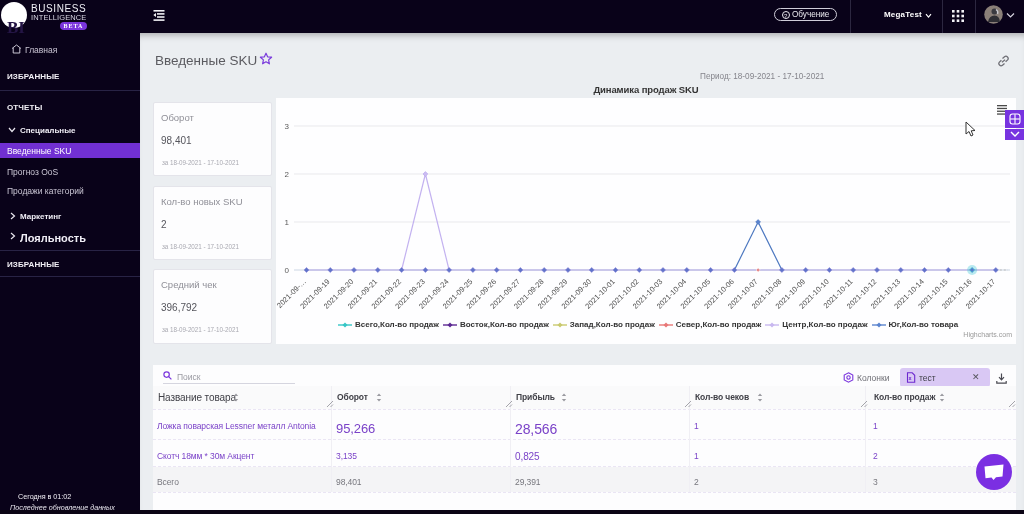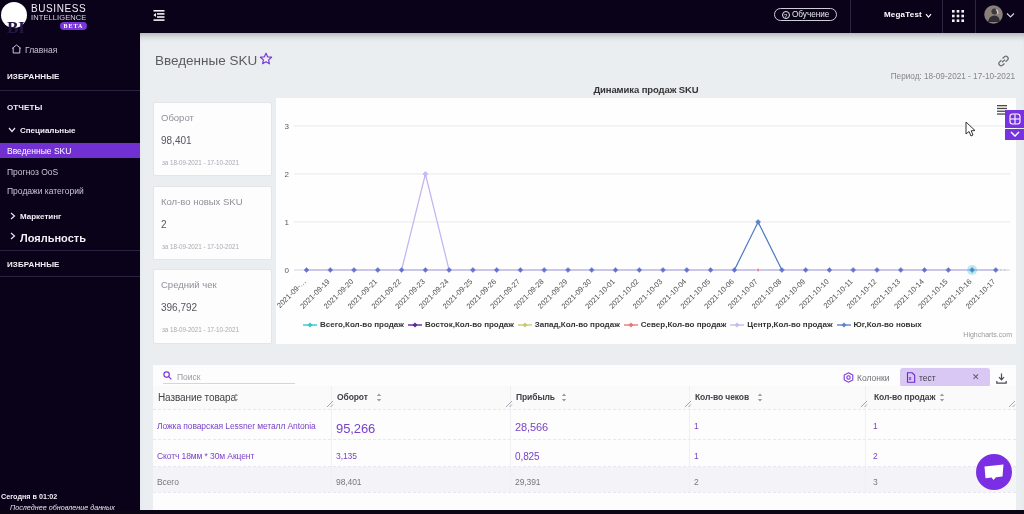--- a/index.html
+++ b/index.html
@@ -82,35 +82,35 @@
     <path d="M1 1 L4.5 4 L1 7" stroke="#e8e6ee" stroke-width="1.2" fill="none"></path>
   </svg>
 <div class="abs" style="left:20px;top:212px;color:#f0eef6;font-size:8px;font-weight:bold">Маркетинг</div>
 <svg class="abs" style="left:10px;top:232px" width="6" height="8" viewBox="0 0 6 8">
     <path d="M1 1 L4.5 4 L1 7" stroke="#e8e6ee" stroke-width="1.2" fill="none"></path>
   </svg>
 <div class="abs" style="left:20px;top:232px;color:#f0eef6;font-size:11px;font-weight:bold">Лояльность</div>
 <div class="abs hdiv" style="top:250px"></div>
 <div class="abs sect" style="left:7px;top:260px">ИЗБРАННЫЕ</div>
 <div class="abs hdiv" style="top:276px"></div>
-<div class="abs" style="left:1px;top:492px;color:#f2f0f6;font-size:7.2px;font-weight:bold">Сегодня в 01:02</div>
+<div class="abs" style="left:18px;top:492px;color:#f2f0f6;font-size:7.2px;font-weight:normal">Сегодня в 01:02</div>
 <div class="abs" style="left:10px;top:503px;color:#e6e4ec;font-size:7.2px;font-weight:normal;font-style:italic">Последнее обновление данных</div>
 
 <div class="abs" style="left:155px;top:53px;color:#5b5b60;font-size:13.5px">Введенные SKU</div>
 <svg class="abs" style="left:259px;top:52px" width="14" height="14" viewBox="0 0 14 14">
     <path d="M7 1.2 L8.6 4.8 L12.6 5.2 L9.6 7.9 L10.4 11.8 L7 9.8 L3.6 11.8 L4.4 7.9 L1.4 5.2 L5.4 4.8 Z" fill="none" stroke="#7a3bdc" stroke-width="1.2" stroke-linejoin="round"></path>
   </svg>
 <svg class="abs" style="left:997px;top:55px" width="13" height="12" viewBox="0 0 13 12">
     <g stroke="#6f6f76" stroke-width="1.3" fill="none">
       <path d="M5.5 3.5 L7.5 1.8 A2.2 2.2 0 0 1 10.6 4.9 L8.6 6.7"></path>
       <path d="M7.5 8.5 L5.5 10.2 A2.2 2.2 0 0 1 2.4 7.1 L4.4 5.3"></path>
       <path d="M4.9 7.2 L8.1 4.8"></path>
     </g>
   </svg>
-<div class="abs" style="left:700px;top:72px;width:315px;text-align:right;color:#85858c;font-size:8.2px">Период: 18-09-2021 - 17-10-2021</div>
+<div class="abs" style="left:700px;top:72px;width:315px;color:#85858c;font-size:8.2px">Период: 18-09-2021 - 17-10-2021</div>
 
 <div class="abs" style="left:153px;top:102px;width:119px;height:74px;background:#fdfdfe;border:1px solid #e4e4ea;border-radius:2px"></div>
 <div class="abs" style="left:161px;top:112px;color:#8f8f97;font-size:9.5px">Оборот</div>
 <div class="abs" style="left:161px;top:135px;color:#55555c;font-size:10px">98,401</div>
 <div class="abs" style="left:162px;top:159px;color:#a9a9b1;font-size:6.3px;letter-spacing:-0.05px">за 18-09-2021 - 17-10-2021</div>
 <div class="abs" style="left:153px;top:186px;width:119px;height:74px;background:#fdfdfe;border:1px solid #e4e4ea;border-radius:2px"></div>
 <div class="abs" style="left:161px;top:196px;color:#8f8f97;font-size:9.5px">Кол-во новых SKU</div>
 <div class="abs" style="left:161px;top:219px;color:#55555c;font-size:10px">2</div>
 <div class="abs" style="left:162px;top:243px;color:#a9a9b1;font-size:6.3px;letter-spacing:-0.05px">за 18-09-2021 - 17-10-2021</div>
 <div class="abs" style="left:153px;top:269px;width:119px;height:75px;background:#fdfdfe;border:1px solid #e4e4ea;border-radius:2px"></div>
@@ -191,21 +191,21 @@
 <text transform="translate(529.7,184) rotate(-45)" text-anchor="end" font-size="7.5" fill="#4f4f4f">2021-10-09</text>
 <text transform="translate(553.4,184) rotate(-45)" text-anchor="end" font-size="7.5" fill="#4f4f4f">2021-10-10</text>
 <text transform="translate(577.2,184) rotate(-45)" text-anchor="end" font-size="7.5" fill="#4f4f4f">2021-10-11</text>
 <text transform="translate(601.0,184) rotate(-45)" text-anchor="end" font-size="7.5" fill="#4f4f4f">2021-10-12</text>
 <text transform="translate(624.8,184) rotate(-45)" text-anchor="end" font-size="7.5" fill="#4f4f4f">2021-10-13</text>
 <text transform="translate(648.5,184) rotate(-45)" text-anchor="end" font-size="7.5" fill="#4f4f4f">2021-10-14</text>
 <text transform="translate(672.3,184) rotate(-45)" text-anchor="end" font-size="7.5" fill="#4f4f4f">2021-10-15</text>
 <text transform="translate(696.1,184) rotate(-45)" text-anchor="end" font-size="7.5" fill="#4f4f4f">2021-10-16</text>
 <text transform="translate(719.8,184) rotate(-45)" text-anchor="end" font-size="7.5" fill="#4f4f4f">2021-10-17</text>
 </svg>
-<div style="position:absolute;left:0;top:222px;width:740px;display:flex;justify-content:flex-start;gap:4px;font-size:8px;font-weight:bold;color:#333;white-space:nowrap;padding-left:27px">
+<div style="position:absolute;left:0;top:222px;width:740px;display:flex;justify-content:flex-start;gap:4px;font-size:8px;font-weight:bold;color:#333;white-space:nowrap;padding-left:62px">
       <span class="li">
         <svg width="14" height="8" viewBox="0 0 14 8">
           <line x1="0" y1="4" x2="14" y2="4" stroke="#36c6c6" stroke-width="1.4"></line>
           <rect x="5.2" y="2.2" width="3.6" height="3.6" fill="#36c6c6" transform="rotate(45 7 4)"></rect>
         </svg>
         <span>Всего,Кол-во продаж</span>
       </span>
       <span class="li">
         <svg width="14" height="8" viewBox="0 0 14 8">
           <line x1="0" y1="4" x2="14" y2="4" stroke="#5c2893" stroke-width="1.4"></line>
@@ -232,21 +232,21 @@
           <line x1="0" y1="4" x2="14" y2="4" stroke="#c8b8f0" stroke-width="1.4"></line>
           <rect x="5.2" y="2.2" width="3.6" height="3.6" fill="#c8b8f0" transform="rotate(45 7 4)"></rect>
         </svg>
         <span>Центр,Кол-во продаж</span>
       </span>
       <span class="li">
         <svg width="14" height="8" viewBox="0 0 14 8">
           <line x1="0" y1="4" x2="14" y2="4" stroke="#5b84cf" stroke-width="1.4"></line>
           <rect x="5.2" y="2.2" width="3.6" height="3.6" fill="#5b84cf" transform="rotate(45 7 4)"></rect>
         </svg>
-        <span>Юг,Кол-во новых</span>
+        <span>Юг,Кол-во товара</span>
       </span>
     </div>
 <div style="position:absolute;right:4px;top:233px;font-size:7px;color:#999">Highcharts.com</div>
 <svg style="position:absolute;left:721px;top:7px" width="10" height="10" viewBox="0 0 10 10">
       <g fill="#4a4a4a">
         <rect y="0" width="10" height="1.3"></rect>
         <rect y="2.8" width="10" height="1.3"></rect>
         <rect y="5.6" width="10" height="1.3"></rect>
         <rect y="8.4" width="10" height="1.3"></rect>
       </g>
@@ -322,21 +322,21 @@
     <path d="M3 0.5 L5.2 3 L0.8 3 Z" fill="#9a9aa0"></path>
     <path d="M3 8.5 L0.8 6 L5.2 6 Z" fill="#9a9aa0"></path>
   </svg>
 <div class="abs" style="left:874px;top:392px;color:#3f3f46;font-size:8.5px;font-weight:bold;letter-spacing:-0.1px">Кол-во продаж</div>
 <svg class="abs" style="left:939px;top:393px" width="6" height="9" viewBox="0 0 6 9">
     <path d="M3 0.5 L5.2 3 L0.8 3 Z" fill="#9a9aa0"></path>
     <path d="M3 8.5 L0.8 6 L5.2 6 Z" fill="#9a9aa0"></path>
   </svg>
 <div class="abs" style="left:157px;top:421px;color:#7a42c8;font-size:8.5px;letter-spacing:-0.1px">Ложка поварская Lessner металл Antonia</div>
 <div class="abs" style="left:336px;top:421px;color:#7a42c8;font-size:13px;letter-spacing:-0.1px">95,266</div>
-<div class="abs" style="left:515px;top:421px;color:#7a42c8;font-size:11px;letter-spacing:-0.1px">28,566</div>
+<div class="abs" style="left:515px;top:421px;color:#7a42c8;font-size:14px;letter-spacing:-0.1px">28,566</div>
 <div class="abs" style="left:694px;top:421px;color:#7a42c8;font-size:8.5px;letter-spacing:-0.1px">1</div>
 <div class="abs" style="left:873px;top:421px;color:#7a42c8;font-size:8.5px;letter-spacing:-0.1px">1</div>
 <div class="abs" style="left:157px;top:451px;color:#7a42c8;font-size:8.5px;letter-spacing:-0.1px">Скотч 18мм * 30м Акцент</div>
 <div class="abs" style="left:336px;top:451px;color:#7a42c8;font-size:8.5px;letter-spacing:-0.1px">3,135</div>
 <div class="abs" style="left:515px;top:451px;color:#7a42c8;font-size:10px;letter-spacing:-0.1px">0,825</div>
 <div class="abs" style="left:694px;top:451px;color:#7a42c8;font-size:8.5px;letter-spacing:-0.1px">1</div>
 <div class="abs" style="left:873px;top:451px;color:#7a42c8;font-size:8.5px;letter-spacing:-0.1px">2</div>
 <div class="abs" style="left:157px;top:477px;color:#77777e;font-size:8.5px;letter-spacing:-0.1px">Всего</div>
 <div class="abs" style="left:336px;top:477px;color:#77777e;font-size:8.5px;letter-spacing:-0.1px">98,401</div>
 <div class="abs" style="left:515px;top:477px;color:#77777e;font-size:8.5px;letter-spacing:-0.1px">29,391</div>

